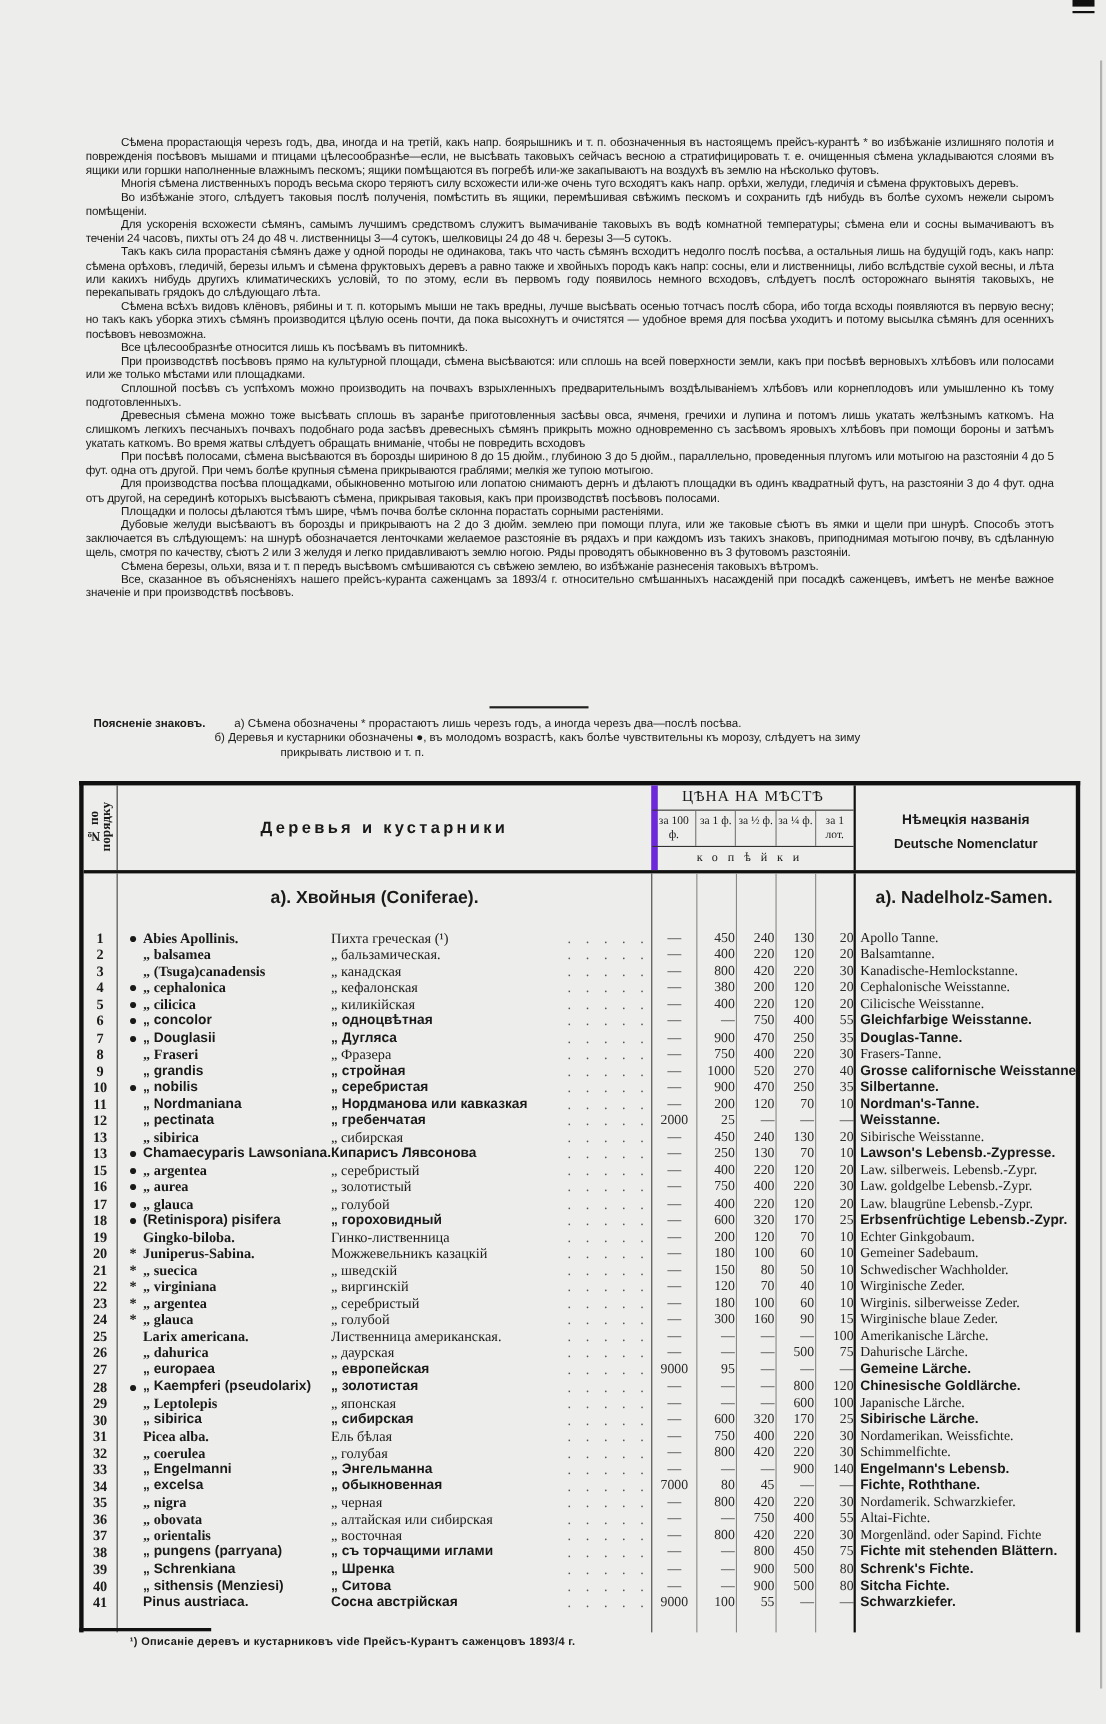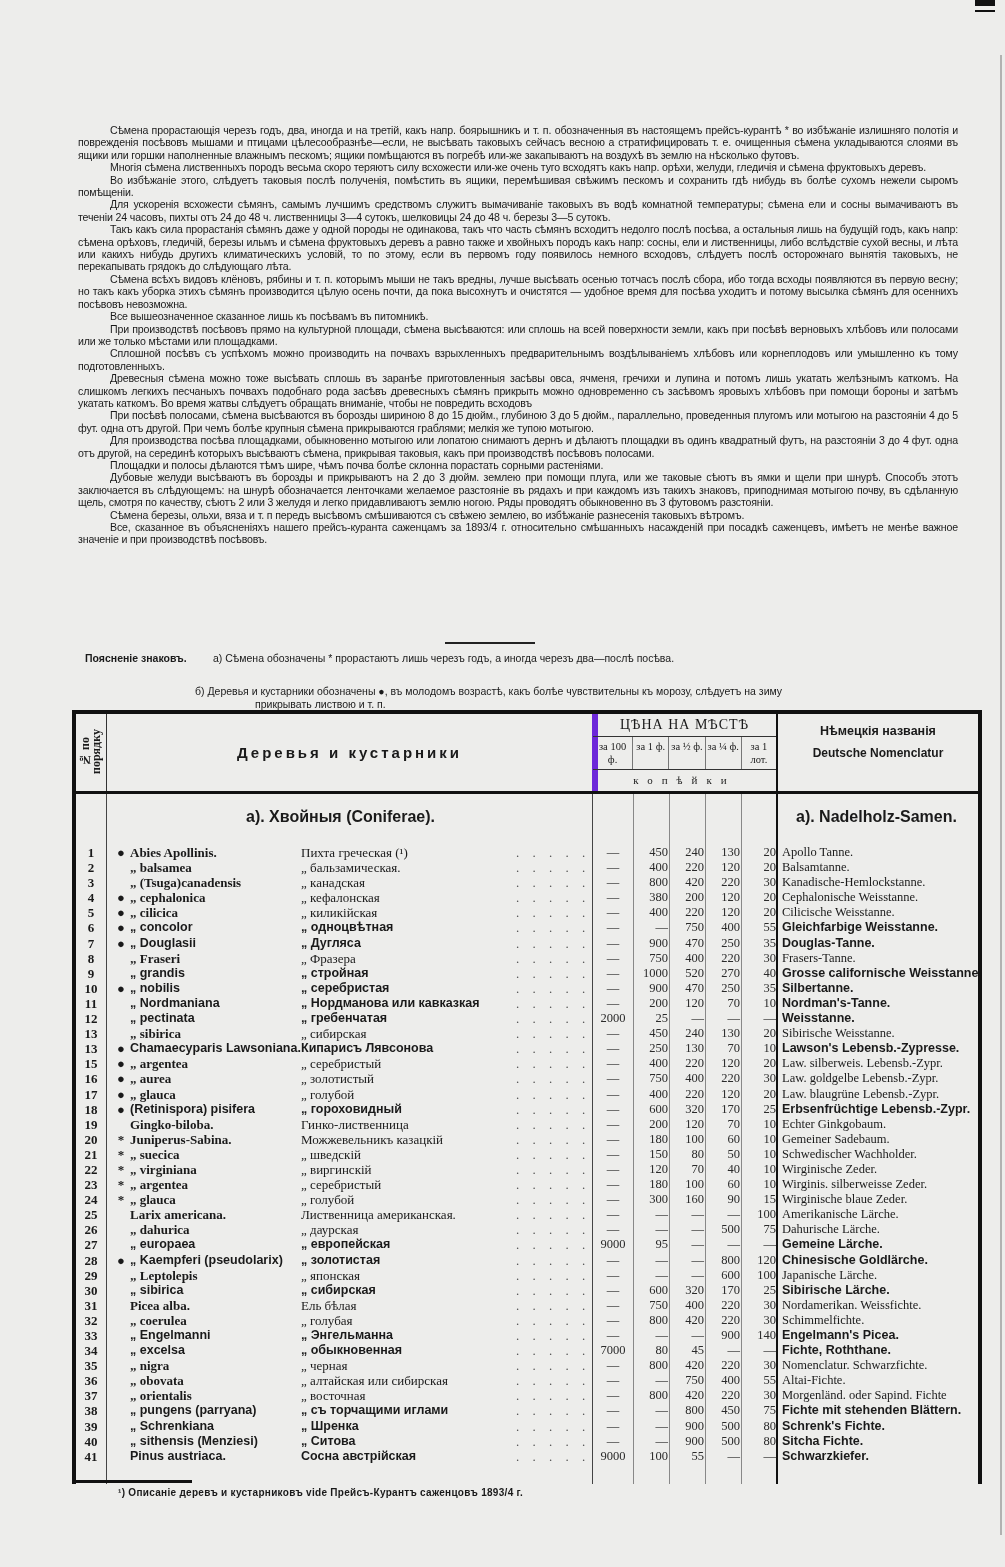--- a/index.html
+++ b/index.html
@@ -22,21 +22,21 @@
     letter-spacing: -0.15px;
   }
   .intro p { margin: 0; }
   .intro p.ind { text-indent: 32px; }
   .rule-mid { position:absolute; left:445px; top:642px; width:90px; height:2px; background:#222; }
 
   .legend { position:absolute; left:85px; top:652px; width:880px; font-size:10.5px; line-height:13px;
     font-family: "Liberation Sans", sans-serif; }
   .legend .lbl { font-weight:bold; display:inline-block; width:128px; }
   .legend .line { white-space:nowrap; }
-  .legend .l2 { padding-left:110px;margin-top:20px; }
+  .legend .l2 { padding-left:110px; }
   .legend .l3 { padding-left:170px; }
 
   .tbl {
     position:absolute; left:72px; top:710px; width:902px; height:770px;
     border-top: 4px solid #111; border-right: 4px solid #111; border-left: 4px solid #111;
   }
   .tbl-head {
     position:absolute; left:0; top:0; width:100%; height:77px; border-bottom:3px solid #111;
   }
   .col-no { position:absolute; left:0; top:0; width:30px; height:100%; border-right:1px solid #333; }
@@ -46,21 +46,21 @@
     display:flex; align-items:center; justify-content:center; font-family:"Liberation Sans", sans-serif;
     font-weight:bold; font-size:15px; letter-spacing:3px; }
   .col-price-h { position:absolute; left:517px; top:0; width:183px; height:100%; border-right:2px solid #111; }
   .price-title { text-align:center; font-size:14px; letter-spacing:1px; height:22px; line-height:22px; border-bottom:1px solid #333; }
   .price-sub { display:flex; height:32px; border-bottom:1px solid #333; }
   .price-sub div { font-size:10.5px; text-align:center; line-height:13px; padding-top:3px; border-right:1px solid #777; }
   .price-sub div:last-child { border-right:none; }
   .price-unit { text-align:center; font-size:11px; letter-spacing:9px; line-height:20px; }
   .col-de-h { position:absolute; left:702px; top:0; right:0; height:100%; text-align:center;
     font-family:"Liberation Sans", sans-serif; font-weight:bold; font-size:12.5px; }
-  .col-de-h .t1 { margin-top:10px; }
+  .col-de-h .t1 { margin-top:24px; }
   .col-de-h .t2 { margin-top:8px; font-size:12px; }
 
   .tbl-body { position:absolute; left:0; top:80px; width:100%; bottom:0; }
   .vline { position:absolute; top:0; bottom:0; width:1px; background:#444; }
   .sect { position:absolute; top:14px; font-family:"Liberation Sans", sans-serif; font-size:16px; font-weight:bold; }
   .rows { position:absolute; left:0; top:51px; width:100%; }
   .row { height:15.1px; position:relative; font-size:13px; line-height:15px; white-space:nowrap; }
   .row .n { position:absolute; left:0; width:30px; text-align:center; font-weight:bold; }
   .row .mk { position:absolute; left:38px; width:14px; text-align:center; font-weight:bold; }
   .row .lat { position:absolute; left:54px;font-weight:bold; }
@@ -86,21 +86,21 @@
   </div>
 <div class="edge-line"></div>
 
 <div class="intro" id="intro">
     <p class="ind">Сѣмена прорастающія черезъ годъ, два, иногда и на третій, какъ напр. боярышникъ и т. п. обозначенныя въ настоящемъ прейсъ-курантѣ * во избѣжаніе излишняго полотія и поврежденія посѣвовъ мышами и птицами цѣлесообразнѣе—если, не высѣвать таковыхъ сейчасъ весною а стратифицировать т. е. очищенныя сѣмена укладываются слоями въ ящики или горшки наполненные влажнымъ пескомъ; ящики помѣщаются въ погребѣ или-же закапываютъ на воздухѣ въ землю на нѣсколько футовъ.</p>
     <p class="ind">Многія сѣмена лиственныхъ породъ весьма скоро теряютъ силу всхожести или-же очень туго всходятъ какъ напр. орѣхи, желуди, гледичія и сѣмена фруктовыхъ деревъ.</p>
     <p class="ind">Во избѣжаніе этого, слѣдуетъ таковыя послѣ полученія, помѣстить въ ящики, перемѣшивая свѣжимъ пескомъ и сохранить гдѣ нибудь въ болѣе сухомъ нежели сыромъ помѣщеніи.</p>
     <p class="ind">Для ускоренія всхожести сѣмянъ, самымъ лучшимъ средствомъ служитъ вымачиваніе таковыхъ въ водѣ комнатной температуры; сѣмена ели и сосны вымачиваютъ въ теченіи 24 часовъ, пихты отъ 24 до 48 ч. лиственницы 3—4 сутокъ, шелковицы 24 до 48 ч. березы 3—5 сутокъ.</p>
     <p class="ind">Такъ какъ сила прорастанія сѣмянъ даже у одной породы не одинакова, такъ что часть сѣмянъ всходитъ недолго послѣ посѣва, а остальныя лишь на будущій годъ, какъ напр: сѣмена орѣховъ, гледичій, березы ильмъ и сѣмена фруктовыхъ деревъ а равно также и хвойныхъ породъ какъ напр: сосны, ели и лиственницы, либо вслѣдствіе сухой весны, и лѣта или какихъ нибудь другихъ климатическихъ условій, то по этому, если въ первомъ году появилось немного всходовъ, слѣдуетъ послѣ осторожнаго вынятія таковыхъ, не перекапывать грядокъ до слѣдующаго лѣта.</p>
     <p class="ind">Сѣмена всѣхъ видовъ клёновъ, рябины и т. п. которымъ мыши не такъ вредны, лучше высѣвать осенью тотчасъ послѣ сбора, ибо тогда всходы появляются въ первую весну; но такъ какъ уборка этихъ сѣмянъ производится цѣлую осень почти, да пока высохнутъ и очистятся — удобное время для посѣва уходитъ и потому высылка сѣмянъ для осеннихъ посѣвовъ невозможна.</p>
-    <p class="ind">Все вышеозначенное сказанное лишь къ посѣвамъ въ питомникѣ.</p>
+    <p class="ind">Все цѣлесообразнѣе относится лишь къ посѣвамъ въ питомникѣ.</p>
     <p class="ind">При производствѣ посѣвовъ прямо на культурной площади, сѣмена высѣваются: или сплошь на всей поверхности земли, какъ при посѣвѣ верновыхъ хлѣбовъ или полосами или же только мѣстами или площадками.</p>
     <p class="ind">Сплошной посѣвъ съ успѣхомъ можно производить на почвахъ взрыхленныхъ предварительнымъ воздѣлываніемъ хлѣбовъ или корнеплодовъ или умышленно къ тому подготовленныхъ.</p>
     <p class="ind">Древесныя сѣмена можно тоже высѣвать сплошь въ заранѣе приготовленныя засѣвы овса, ячменя, гречихи и лупина и потомъ лишь укатать желѣзнымъ каткомъ. На слишкомъ легкихъ песчаныхъ почвахъ подобнаго рода засѣвъ древесныхъ сѣмянъ прикрыть можно одновременно съ засѣвомъ яровыхъ хлѣбовъ при помощи бороны и затѣмъ укатать каткомъ. Во время жатвы слѣдуетъ обращать вниманіе, чтобы не повредить всходовъ</p>
     <p class="ind">При посѣвѣ полосами, сѣмена высѣваются въ борозды шириною 8 до 15 дюйм., глубиною 3 до 5 дюйм., параллельно, проведенныя плугомъ или мотыгою на разстояніи 4 до 5 фут. одна отъ другой. При чемъ болѣе крупныя сѣмена прикрываются граблями; мелкія же тупою мотыгою.</p>
     <p class="ind">Для производства посѣва площадками, обыкновенно мотыгою или лопатою снимаютъ дернъ и дѣлаютъ площадки въ одинъ квадратный футъ, на разстояніи 3 до 4 фут. одна отъ другой, на серединѣ которыхъ высѣваютъ сѣмена, прикрывая таковыя, какъ при производствѣ посѣвовъ полосами.</p>
     <p class="ind">Площадки и полосы дѣлаются тѣмъ шире, чѣмъ почва болѣе склонна порастать сорными растеніями.</p>
     <p class="ind">Дубовые желуди высѣваютъ въ борозды и прикрываютъ на 2 до 3 дюйм. землею при помощи плуга, или же таковые сѣютъ въ ямки и щели при шнурѣ. Способъ этотъ заключается въ слѣдующемъ: на шнурѣ обозначается ленточками желаемое разстояніе въ рядахъ и при каждомъ изъ такихъ знаковъ, приподнимая мотыгою почву, въ сдѣланную щель, смотря по качеству, сѣютъ 2 или 3 желудя и легко придавливаютъ землю ногою. Ряды проводятъ обыкновенно въ 3 футовомъ разстояніи.</p>
     <p class="ind">Сѣмена березы, ольхи, вяза и т. п передъ высѣвомъ смѣшиваются съ свѣжею землею, во избѣжаніе разнесенія таковыхъ вѣтромъ.</p>
     <p class="ind">Все, сказанное въ объясненіяхъ нашего прейсъ-куранта саженцамъ за 1893/4 г. относительно смѣшанныхъ насажденій при посадкѣ саженцевъ, имѣетъ не менѣе важное значеніе и при производствѣ посѣвовъ.</p>
   </div>
@@ -565,21 +565,21 @@
           <span class="n">33</span>
           <span class="mk"></span>
           <span class="lat sans">„ Engelmanni</span>
           <span class="ru sans">„ Энгельманна</span>
           <span class="dots">. . . . . . . . . .</span>
           <span class="p p1">—</span>
           <span class="p p2">—</span>
           <span class="p p3">—</span>
           <span class="p p4">900</span>
           <span class="p p5">140</span>
-          <span class="de sans">Engelmann's Picea.</span>
+          <span class="de sans">Engelmann's Lebensb.</span>
         </div>
         <div class="row">
           <span class="n">34</span>
           <span class="mk"></span>
           <span class="lat sans">„ excelsa</span>
           <span class="ru sans">„ обыкновенная</span>
           <span class="dots">. . . . . . . . . .</span>
           <span class="p p1">7000</span>
           <span class="p p2">80</span>
           <span class="p p3">45</span>
@@ -591,21 +591,21 @@
           <span class="n">35</span>
           <span class="mk"></span>
           <span class="lat">„ nigra</span>
           <span class="ru">„ черная</span>
           <span class="dots">. . . . . . . . . .</span>
           <span class="p p1">—</span>
           <span class="p p2">800</span>
           <span class="p p3">420</span>
           <span class="p p4">220</span>
           <span class="p p5">30</span>
-          <span class="de">Nomenclatur. Schwarzfichte.</span>
+          <span class="de">Nordamerik. Schwarzkiefer.</span>
         </div>
         <div class="row">
           <span class="n">36</span>
           <span class="mk"></span>
           <span class="lat">„ obovata</span>
           <span class="ru">„ алтайская или сибирская</span>
           <span class="dots">. . . . . . . . . .</span>
           <span class="p p1">—</span>
           <span class="p p2">—</span>
           <span class="p p3">750</span>

